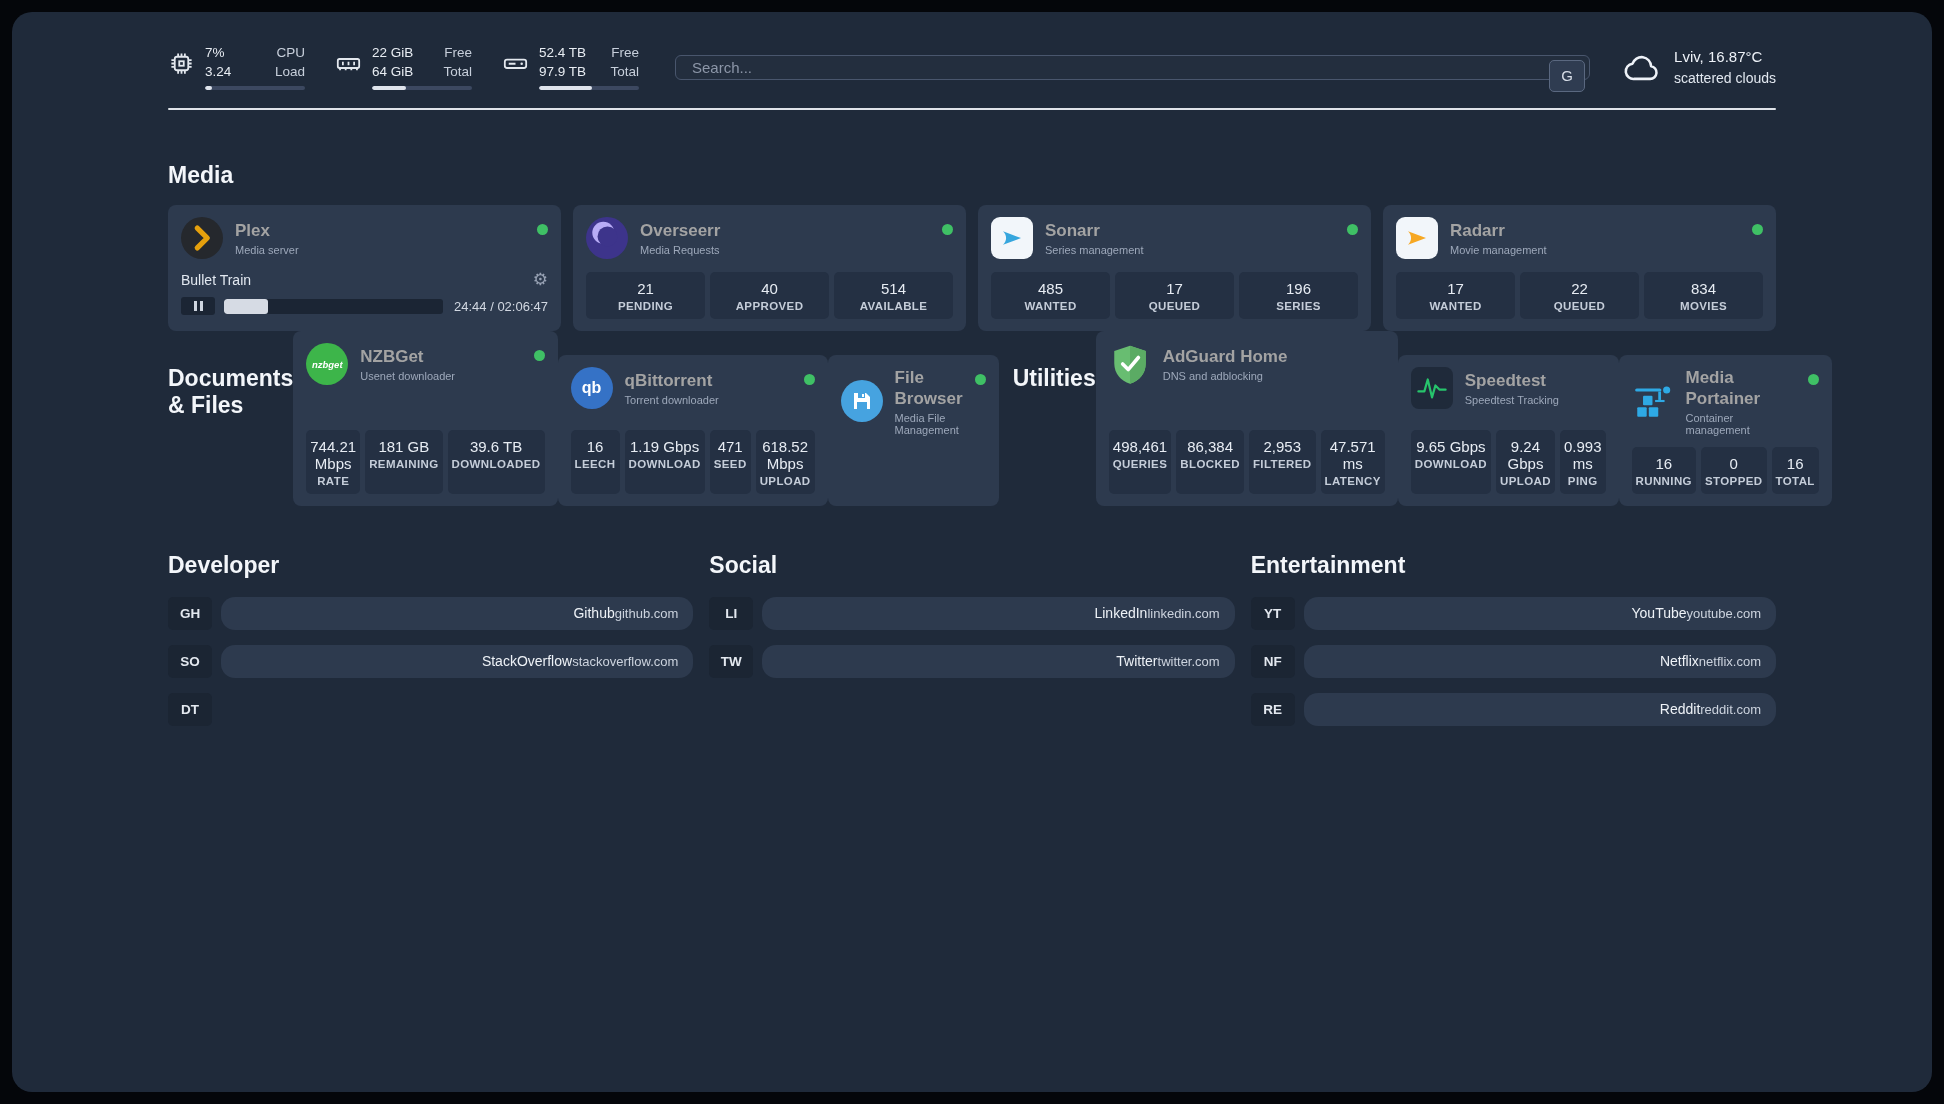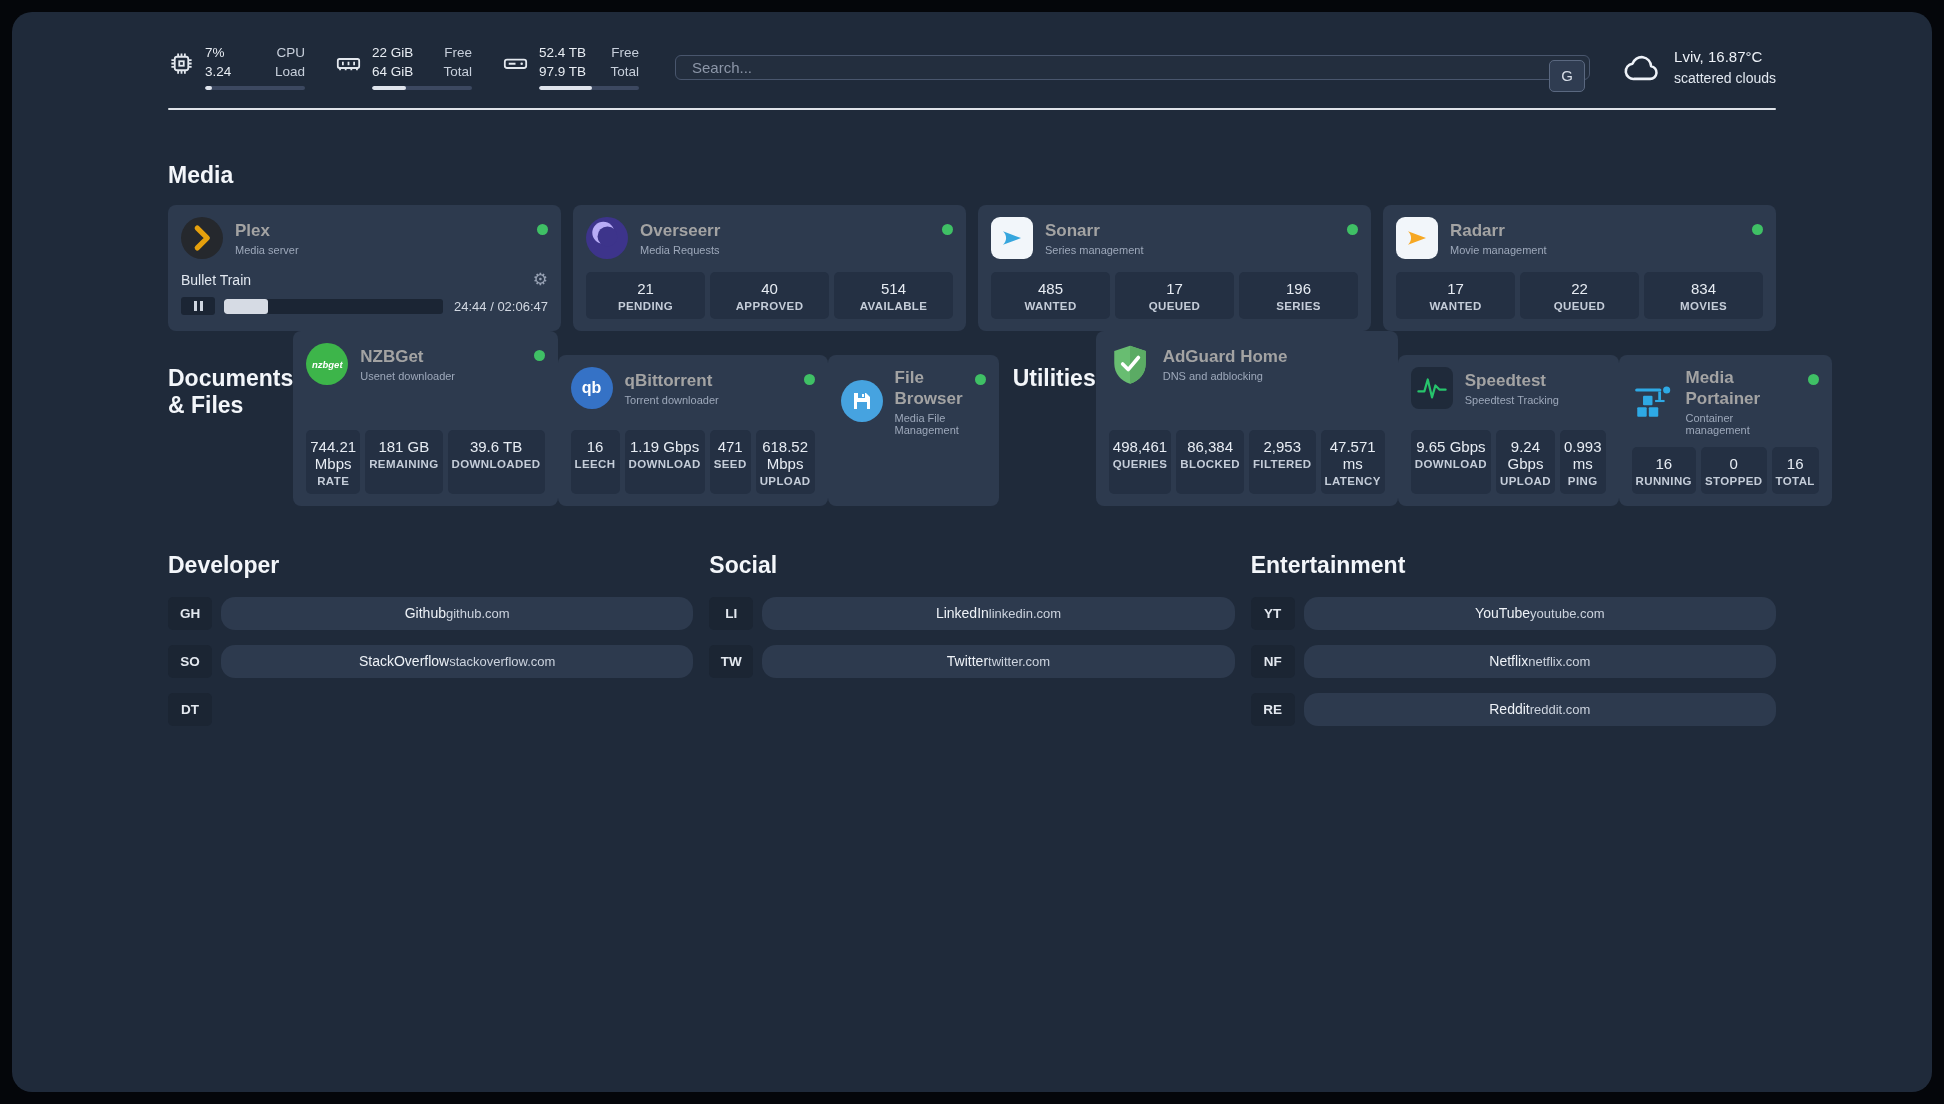--- a/index.html
+++ b/index.html
@@ -72,21 +72,21 @@
   .pause-btn { width: 34px; height: 18px; background: #1b2534; border-radius: 3px; display: flex; align-items: center; justify-content: center; gap: 3px; flex: none; }
   .pause-btn i { width: 3px; height: 10px; background: #cfd6e0; display: block; }
   .progress { flex: 1; height: 15px; background: #1b2534; border-radius: 3px; overflow: hidden; }
   .progress-fill { height: 100%; background: #d6dbe4; border-radius: 3px; }
   .time { font-size: 13px; color: #d2d8e2; flex: none; margin-left: 2px; }
 
   
   .bookmarks { display: grid; grid-template-columns: repeat(3, 1fr); gap: 16px; }
   .bm-row { display: flex; gap: 9px; height: 33px; margin-bottom: 15px; }
   .bm-abbr { width: 44px; flex: none; background: #1b2533; border-radius: 5px; display: flex; align-items: center; justify-content: center; font-size: 13.5px; font-weight: 700; color: #e3e8ef; }
-  .bm-pill { flex: 1; background: #2d3a4e; border-radius: 14px; display: flex; align-items: center; justify-content: center; padding: 0 15px; cursor: pointer; }
+  .bm-pill { flex: 1; background: #2d3a4e; border-radius: 14px; display: flex; align-items: center; justify-content: flex-end; padding: 0 15px; cursor: pointer; }
   .bm-name { font-size: 14px; color: #eef2f7; }
   .bm-url { font-size: 13px; color: #ccd3de; }
 </style>
 </head>
 <body>
 
 <div class="page">
   <div class="content">
 
     <div class="topbar">

